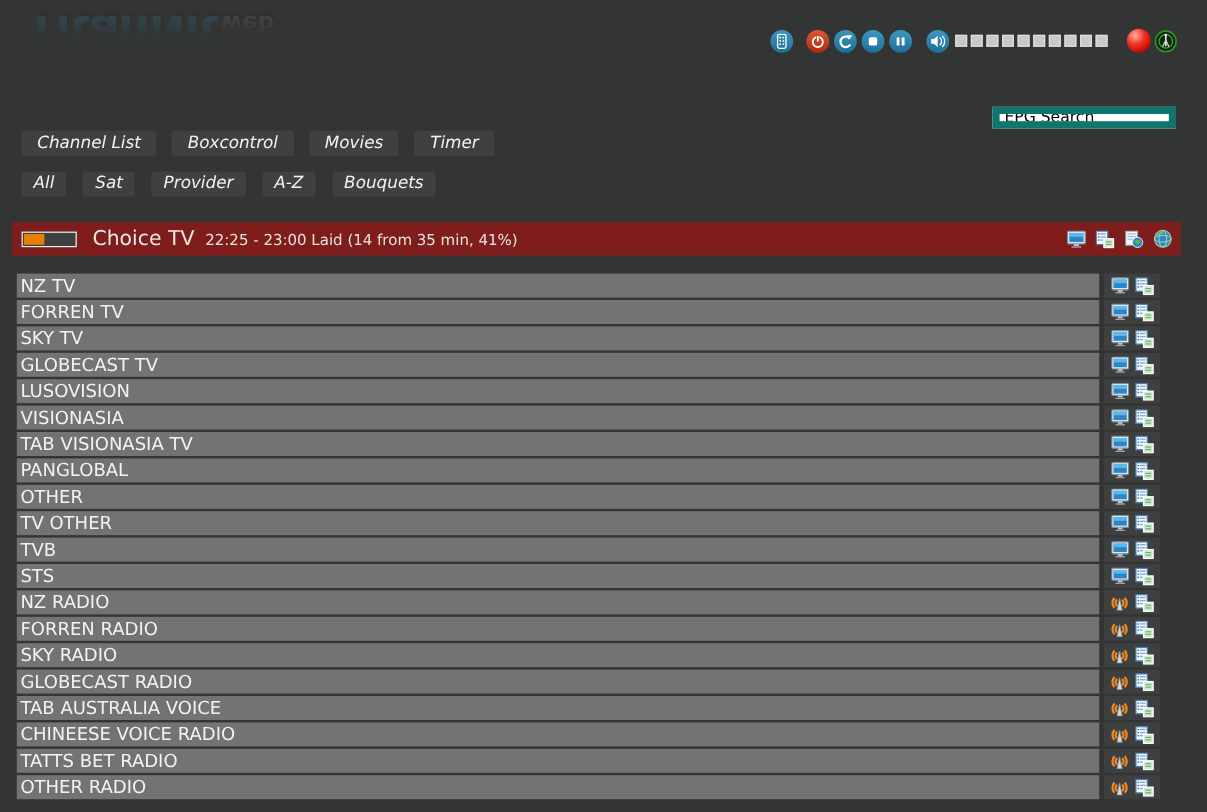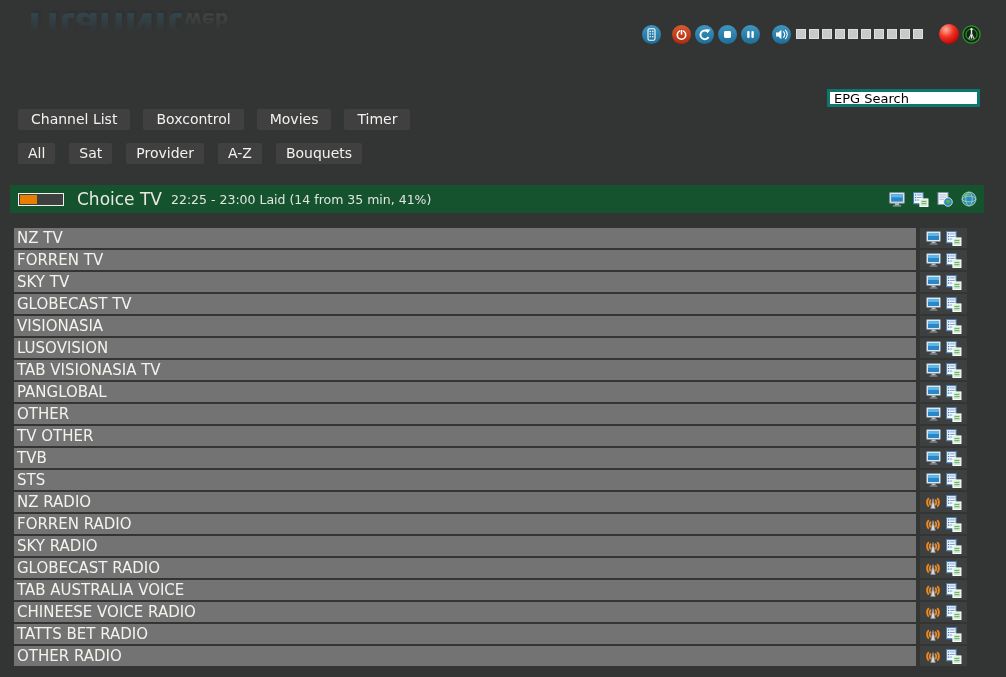--- a/index.html
+++ b/index.html
@@ -27,34 +27,34 @@
           align-items:center; justify-content:center; cursor:pointer; flex:0 0 auto; }
   .cbtn.blue { background:linear-gradient(#3e97c0,#1d6e99); }
   .cbtn.red  { background:linear-gradient(#d85a31,#b02a0e); }
   .mR4  { margin-right:4px; }  .mR11 { margin-right:11px; }  .mR12 { margin-right:12px; }
   .vol { display:flex; gap:3px; margin:0 16px 0 5px; }
   .vol-sq { width:10px; height:10px; background:#c9c9c9; border:1px solid #dedede; }
   .rec-ball { width:20px; height:20px; border-radius:50%; margin-right:3px;
     background:radial-gradient(circle at 35% 28%, #ffb0a0 0%, #f03020 40%, #b80606 78%, #7e0202 100%); }
 
   .epg-search { position:absolute; top:89px; right:26px; width:153px; height:18px;
-    background:#ffffff; color:#000; border:3px solid #0f766e; font-size:13px;
+    background:#ffffff; color:#000; border:6px solid #0f766e; font-size:13px;
     padding:1px 4px; font-family:"DejaVu Sans","Liberation Sans",sans-serif; }
 
   
   .nav-row { display:flex; }
   .nav-primary { margin:24px 0 0 18px; }
   .nav-filters { margin:13px 0 0 18px; }
   .nav-btn { background:#404040; color:#f2f2ee; border:none; border-radius:2px;
     font-size:14px; padding:3px 13px; margin-right:13px; cursor:pointer; line-height:15px;
-    font-family:"DejaVu Sans","Liberation Sans",sans-serif; }
+    font-family:"DejaVu Sans","Liberation Sans",sans-serif;font-style:italic; }
   .nav-filters .nav-btn { padding:3px 10px; margin-right:14px; }
 
   
-  .now-bar { margin:21px 22px 0 10px; height:28px; background:#14532d;
+  .now-bar { margin:21px 22px 0 10px; height:28px; background:#7f1d1d;
     display:flex; align-items:center; }
   .progress { width:46px; height:13px; border:1px solid #f0f0f0; background:#3e4040;
     margin-left:8px; padding:1px; flex:0 0 auto; }
   .progress-fill { display:block; height:100%; background:#e67e00; }
   .chname { font-size:17px; color:#e9e9e4; margin-left:13px; white-space:nowrap; }
   .epgtext { font-size:12.5px; color:#e4e4df; margin-left:9px; white-space:nowrap; }
   .bar-icons { margin-left:auto; margin-right:7px; display:flex; align-items:center; gap:8px; }
   .bar-icons .bicon { display:inline-flex; cursor:pointer; }
 
   
@@ -346,53 +346,53 @@
           <rect x="6.5" y="6.5" width="7.5" height="7" fill="#cdeccd" stroke="#ffffff"></rect>
           <rect x="8" y="8.4" width="4.5" height="0.9" fill="#74a874"></rect>
           <rect x="8" y="10.4" width="4.5" height="0.9" fill="#74a874"></rect>
         </svg>
       </span>
     </div>
   </div>
 
   <div class="row">
     <div class="row-main">
+      <span class="row-label">LUSOVISION</span>
+    </div>
+    <div class="row-icons">
+      <span class="ricon">
+        <svg width="15" height="14" viewBox="0 0 15 14">
+          <rect x="0.5" y="0.5" width="14" height="10" rx="1" fill="#dfe7ec" stroke="#7e8f9b"></rect>
+          <rect x="2" y="2" width="11" height="7" fill="#2b86c8"></rect>
+          <rect x="2" y="2" width="11" height="3" fill="#5cb8e8"></rect>
+          <rect x="5.5" y="10.5" width="4" height="1.8" fill="#b9bfc4"></rect>
+          <rect x="3.5" y="12.4" width="8" height="1.2" rx="0.6" fill="#97a0a7"></rect>
+        </svg>
+      </span>
+
+      <span class="ricon">
+        <svg width="16" height="15" viewBox="0 0 15 14">
+          <rect x="0.5" y="0.5" width="9" height="10.5" fill="#f2f7fb" stroke="#4a7fb5"></rect>
+          <rect x="1.8" y="2.2" width="1.2" height="1.1" fill="#3f77ad"></rect>
+            <rect x="3.6" y="2.2" width="4.6" height="1" fill="#7fa8cf"></rect>
+          <rect x="1.8" y="4.6" width="1.2" height="1.1" fill="#3f77ad"></rect>
+            <rect x="3.6" y="4.6" width="4.6" height="1" fill="#7fa8cf"></rect>
+          <rect x="1.8" y="7.0" width="1.2" height="1.1" fill="#3f77ad"></rect>
+            <rect x="3.6" y="7.0" width="4.6" height="1" fill="#7fa8cf"></rect>
+          <rect x="6.5" y="6.5" width="7.5" height="7" fill="#cdeccd" stroke="#ffffff"></rect>
+          <rect x="8" y="8.4" width="4.5" height="0.9" fill="#74a874"></rect>
+          <rect x="8" y="10.4" width="4.5" height="0.9" fill="#74a874"></rect>
+        </svg>
+      </span>
+    </div>
+  </div>
+
+  <div class="row">
+    <div class="row-main">
       <span class="row-label">VISIONASIA</span>
-    </div>
-    <div class="row-icons">
-      <span class="ricon">
-        <svg width="15" height="14" viewBox="0 0 15 14">
-          <rect x="0.5" y="0.5" width="14" height="10" rx="1" fill="#dfe7ec" stroke="#7e8f9b"></rect>
-          <rect x="2" y="2" width="11" height="7" fill="#2b86c8"></rect>
-          <rect x="2" y="2" width="11" height="3" fill="#5cb8e8"></rect>
-          <rect x="5.5" y="10.5" width="4" height="1.8" fill="#b9bfc4"></rect>
-          <rect x="3.5" y="12.4" width="8" height="1.2" rx="0.6" fill="#97a0a7"></rect>
-        </svg>
-      </span>
-
-      <span class="ricon">
-        <svg width="16" height="15" viewBox="0 0 15 14">
-          <rect x="0.5" y="0.5" width="9" height="10.5" fill="#f2f7fb" stroke="#4a7fb5"></rect>
-          <rect x="1.8" y="2.2" width="1.2" height="1.1" fill="#3f77ad"></rect>
-            <rect x="3.6" y="2.2" width="4.6" height="1" fill="#7fa8cf"></rect>
-          <rect x="1.8" y="4.6" width="1.2" height="1.1" fill="#3f77ad"></rect>
-            <rect x="3.6" y="4.6" width="4.6" height="1" fill="#7fa8cf"></rect>
-          <rect x="1.8" y="7.0" width="1.2" height="1.1" fill="#3f77ad"></rect>
-            <rect x="3.6" y="7.0" width="4.6" height="1" fill="#7fa8cf"></rect>
-          <rect x="6.5" y="6.5" width="7.5" height="7" fill="#cdeccd" stroke="#ffffff"></rect>
-          <rect x="8" y="8.4" width="4.5" height="0.9" fill="#74a874"></rect>
-          <rect x="8" y="10.4" width="4.5" height="0.9" fill="#74a874"></rect>
-        </svg>
-      </span>
-    </div>
-  </div>
-
-  <div class="row">
-    <div class="row-main">
-      <span class="row-label">LUSOVISION</span>
     </div>
     <div class="row-icons">
       <span class="ricon">
         <svg width="15" height="14" viewBox="0 0 15 14">
           <rect x="0.5" y="0.5" width="14" height="10" rx="1" fill="#dfe7ec" stroke="#7e8f9b"></rect>
           <rect x="2" y="2" width="11" height="7" fill="#2b86c8"></rect>
           <rect x="2" y="2" width="11" height="3" fill="#5cb8e8"></rect>
           <rect x="5.5" y="10.5" width="4" height="1.8" fill="#b9bfc4"></rect>
           <rect x="3.5" y="12.4" width="8" height="1.2" rx="0.6" fill="#97a0a7"></rect>
         </svg>

